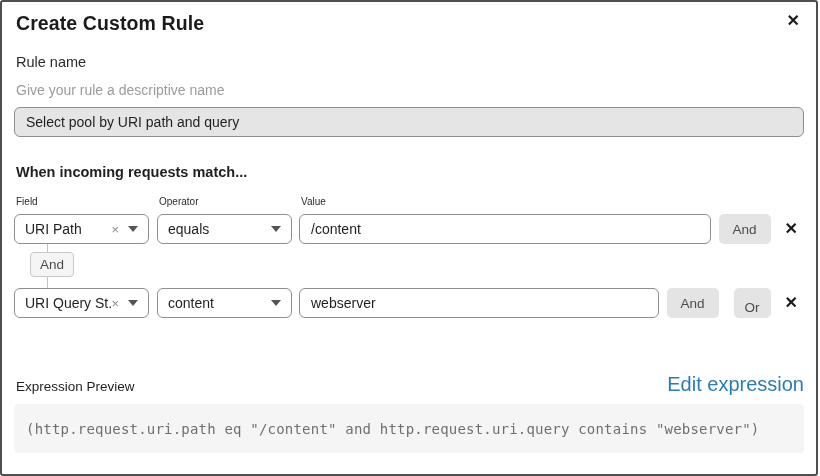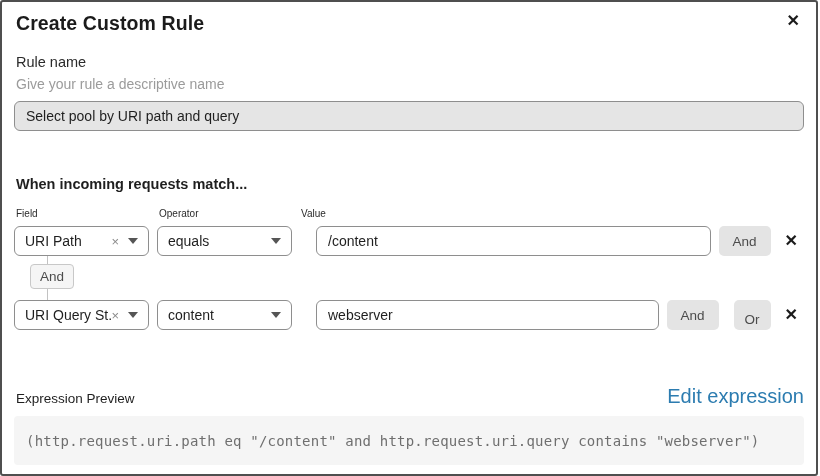--- a/index.html
+++ b/index.html
@@ -43,42 +43,42 @@
     font-family: "Liberation Sans", sans-serif;
   }
   
   .field-label {
     margin-top: 19px;
     margin-left: 2px;
     font-size: 14.5px;
     color: #2b2b2b;
   }
   .field-desc {
-    margin-top: 6px;
+    margin-top: 12px;
     margin-left: 2px;
     font-size: 14px;
     color: #9b9b9b;
   }
   .text-input {
     display: block;
     width: 100%;
     height: 30px;
     margin-top: 9px;
     padding: 0 11px;
     font-size: 14px;
     color: #1f1f1f;
     border: 1px solid #8e8e8e;
     border-radius: 6px;
     background: #e5e5e5;
     font-family: "Liberation Sans", sans-serif;
     outline: none;
   }
   
   .match-heading {
-    margin-top: 45px;
+    margin-top: 27px;
     margin-left: 2px;
     font-size: 14.5px;
     font-weight: 700;
     color: #1f1f1f;
   }
   .col-labels {
     display: flex;
     margin-top: 16px;
     margin-left: 2px;
     font-size: 10px;
@@ -98,21 +98,21 @@
     border: 1px solid #8e8e8e;
     border-radius: 6px;
     background: #fff;
     padding: 0 10px;
     font-size: 14px;
     color: #1f1f1f;
     cursor: pointer;
     flex: none;
   }
   .select-field { width: 135px; margin-right: 8px; }
-  .select-operator { width: 135px; margin-right: 24px; }
+  .select-operator { width: 135px; margin-right: 7px; }
   .select-box .sel-text { flex: 1; white-space: nowrap; overflow: hidden; }
   .clear-x {
     color: #8a8a8a;
     font-size: 13px;
     margin-right: 9px;
     cursor: pointer;
     line-height: 1;
   }
   .caret {
     width: 0; height: 0;

